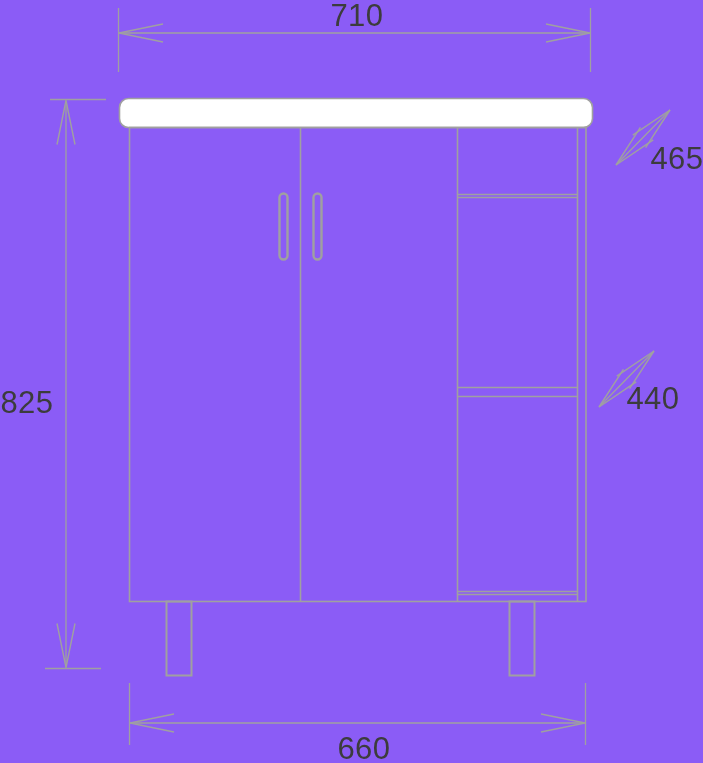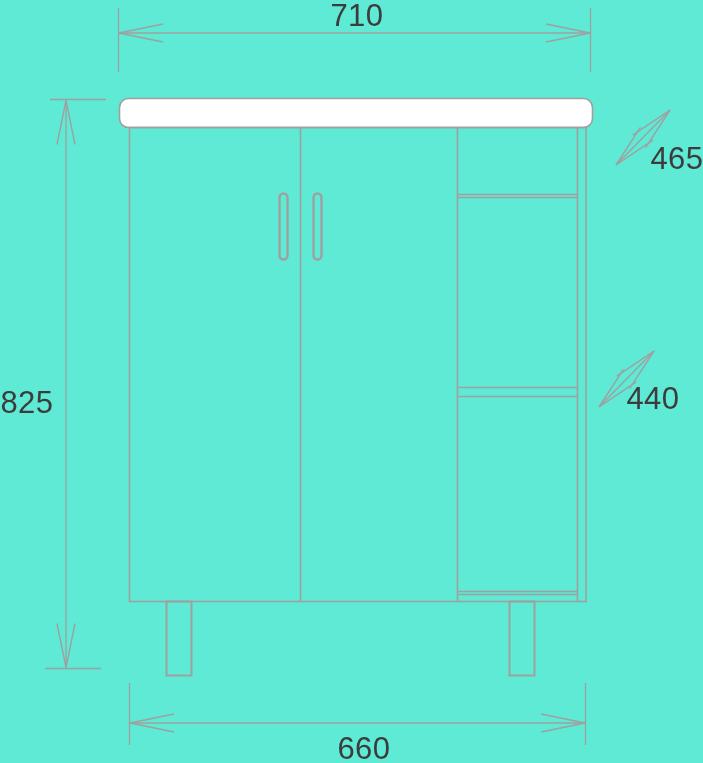--- a/index.html
+++ b/index.html
@@ -7,21 +7,21 @@
     padding: 0;
     background: #ffffff;
     width: 703px;
     height: 763px;
     overflow: hidden;
   }
   .canvas {
     position: relative;
     width: 703px;
     height: 763px;
-    background: #5eead4;
+    background: #8b5cf6;
   }
   svg text {
     font-family: "Liberation Sans", "DejaVu Sans", sans-serif;
     font-size: 31px;
     letter-spacing: 0.5px;
   }
 </style>
 </head>
 <body>
 

